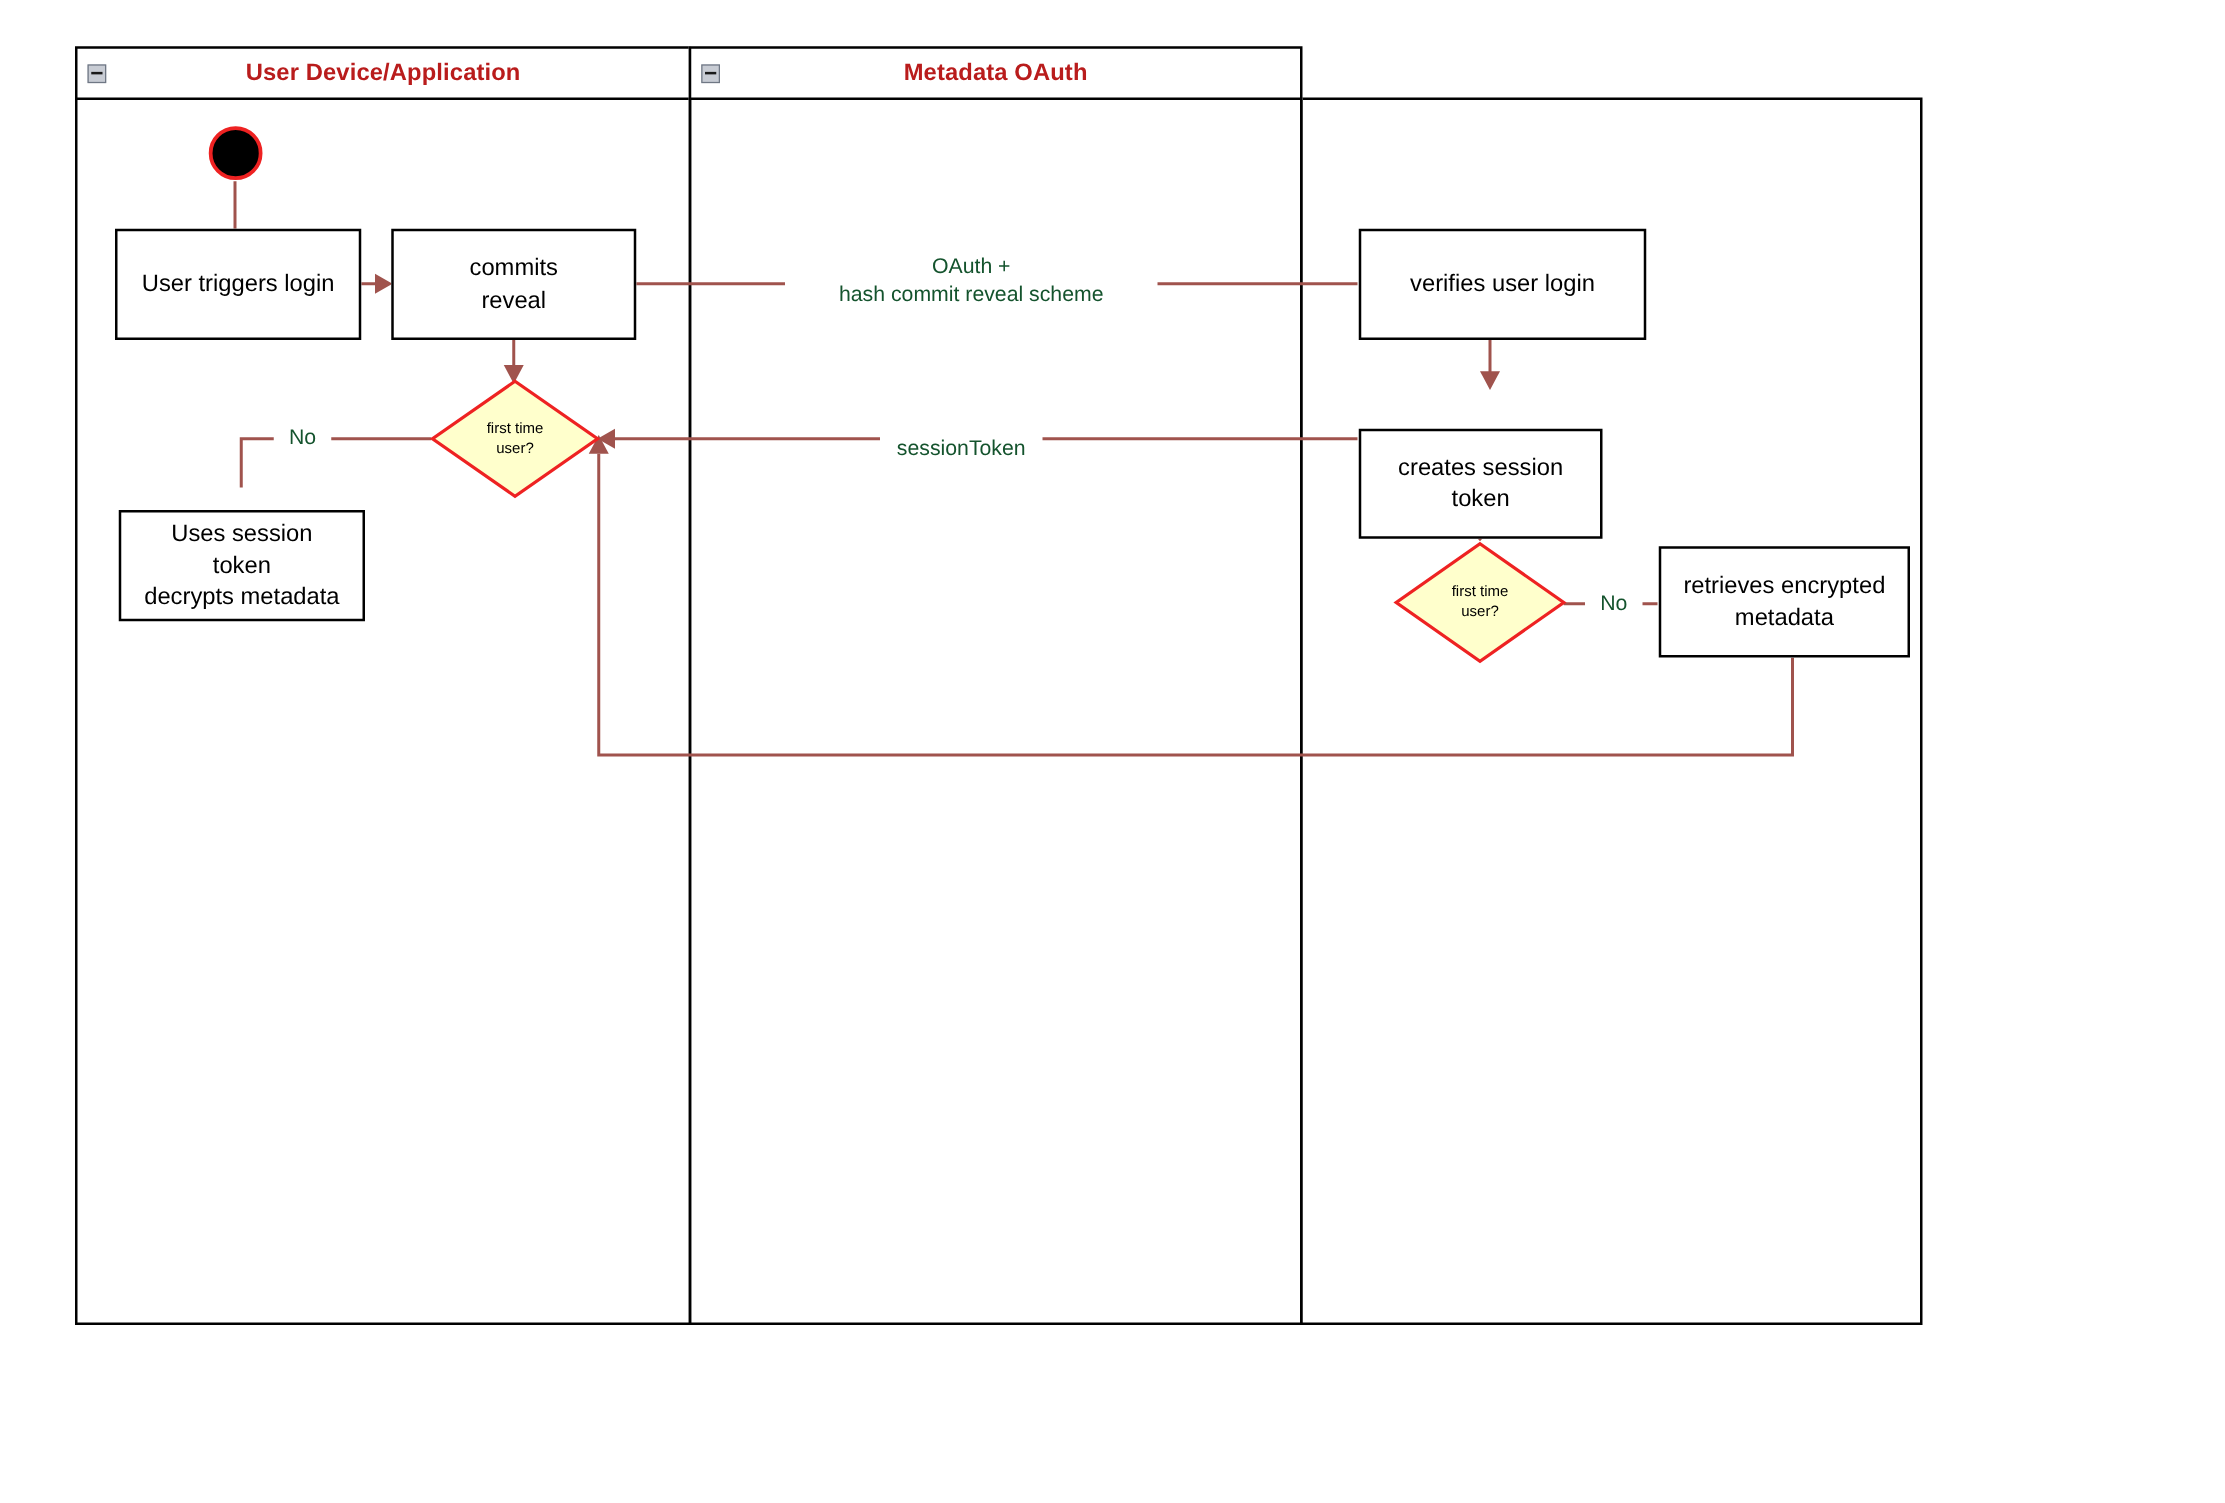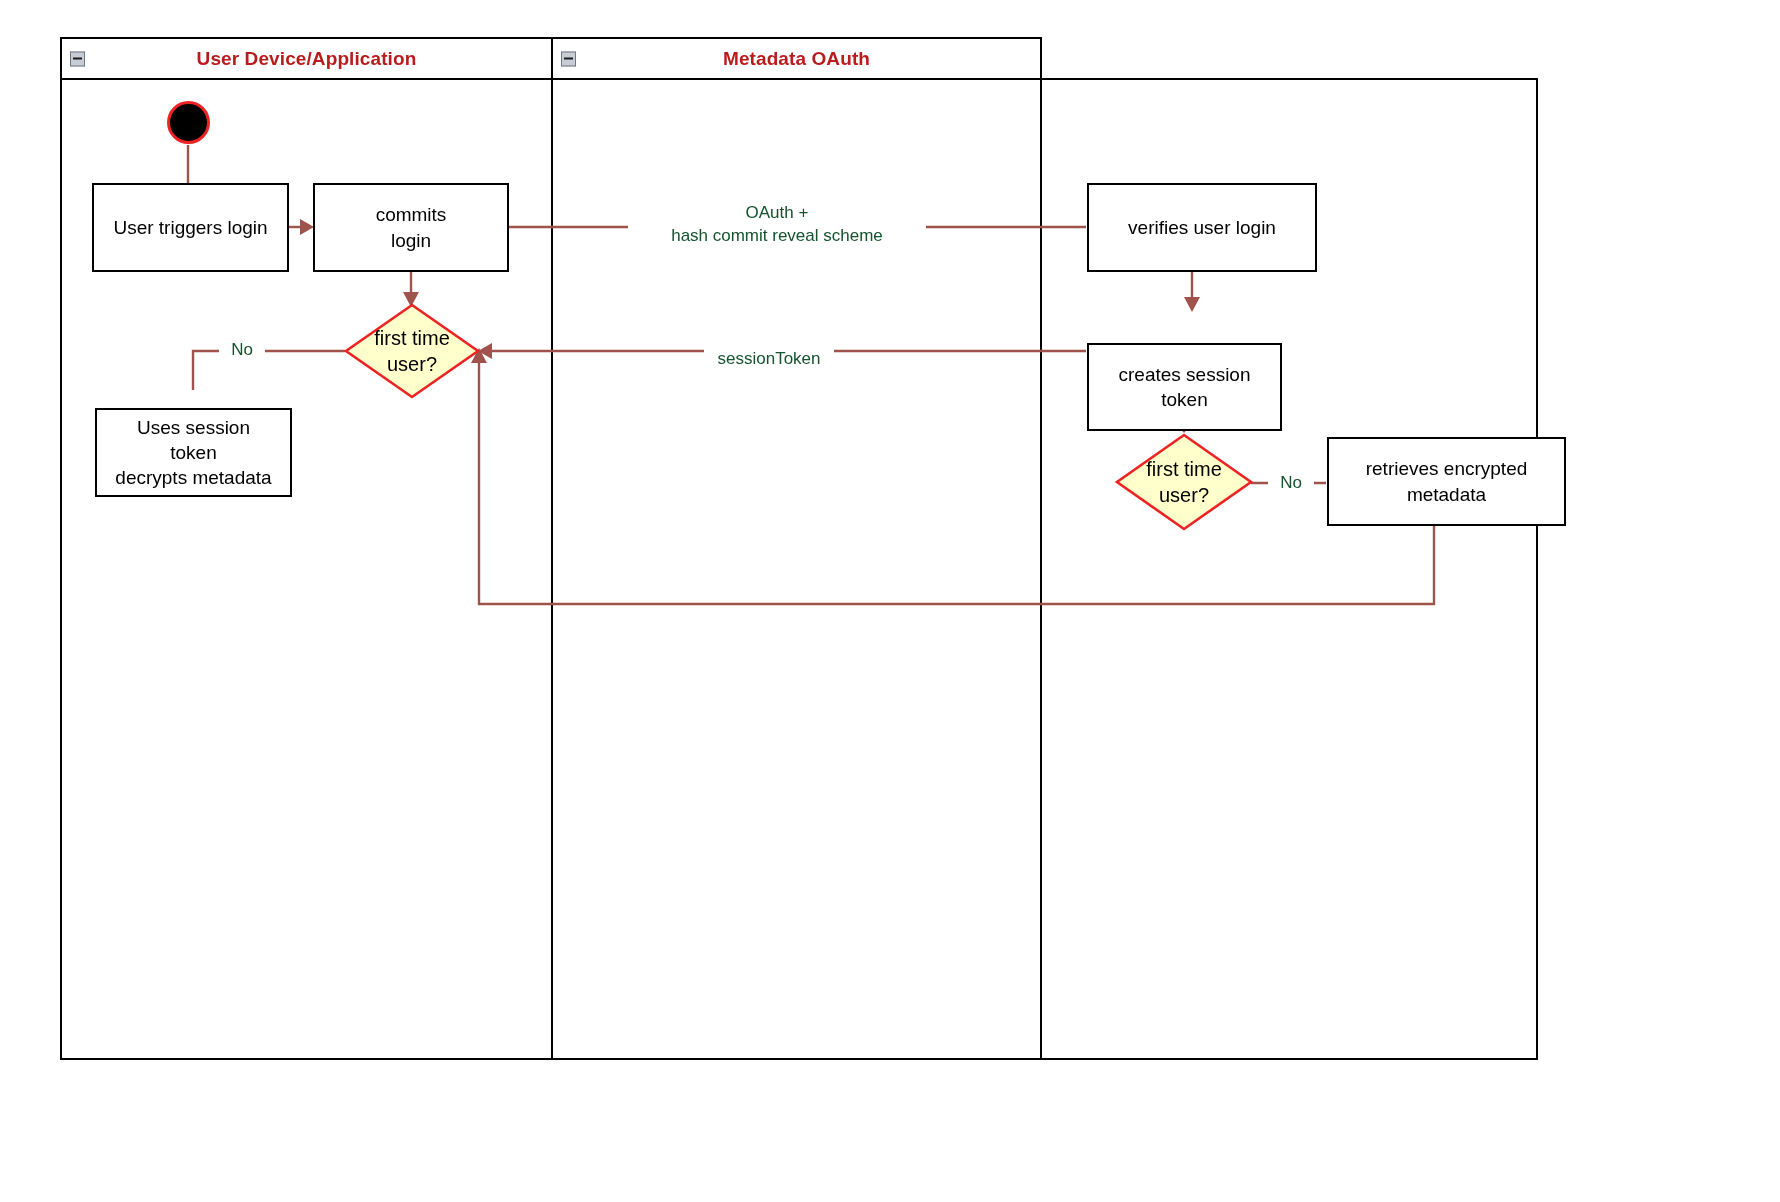--- a/index.html
+++ b/index.html
@@ -101,21 +101,21 @@
   .diamond-label {
     position: absolute;
     left: 0;
     top: 0;
     width: 100%;
     height: 100%;
     display: flex;
     align-items: center;
     justify-content: center;
     text-align: center;
-    font-size: 20px;
+    font-size: 12px;
     color: #000000;
     line-height: 1.3;
     white-space: pre-line;
     pointer-events: none;
   }
 
   
   .edges {
     position: absolute;
     left: 0;
@@ -227,21 +227,21 @@
       <path class="edge-line" d="M1434,526 L1434,604 L479,604 L479,363"></path>
       <polygon class="edge-arrow" points="471,363 487,363 479,348"></polygon>
     </g>
   </svg>
 
   <div class="start-node" style="left:167px; top:101px; width:43px; height:43px;"></div>
 
   <div class="node" style="left:92px; top:183px; width:197px; height:89px;">User triggers login</div>
 
   <div class="node" style="left:313px; top:183px; width:196px; height:89px;">commits
-login</div>
+reveal</div>
 
   <div class="diamond-wrap" style="left:345px; top:304px; width:134px; height:94px;">
     <svg width="134" height="94" viewBox="0 0 134 94">
       <polygon points="67,1 133,47 67,93 1,47" fill="#ffffcc" stroke="#ee2222" stroke-width="2.6"></polygon>
     </svg>
     <div class="diamond-label">first time
 user?</div>
   </div>
 
   <div class="node" style="left:95px; top:390px; width:197px; height:89px;margin-top:18px;">Uses session
@@ -254,21 +254,21 @@
 token</div>
 
   <div class="diamond-wrap" style="left:1116px; top:434px; width:136px; height:96px;">
     <svg width="136" height="96" viewBox="0 0 136 96">
       <polygon points="68,1 135,48 68,95 1,48" fill="#ffffcc" stroke="#ee2222" stroke-width="2.6"></polygon>
     </svg>
     <div class="diamond-label">first time
 user?</div>
   </div>
 
-  <div class="node" style="left:1327px; top:437px; width:239px; height:89px;">retrieves encrypted
+  <div class="node" style="left:1327px; top:437px; width:201px; height:89px;">retrieves encrypted
 metadata</div>
 
   <div class="edge-label" style="left:628px; top:202px; width:290px;">OAuth +
 hash commit reveal scheme</div>
 
   <div class="edge-label" style="left:704px; top:348px; width:122px;">sessionToken</div>
 
   <div class="edge-label" style="left:219px; top:339px; width:38px;">No</div>
 
   <div class="edge-label" style="left:1268px; top:472px; width:38px;">No</div>

